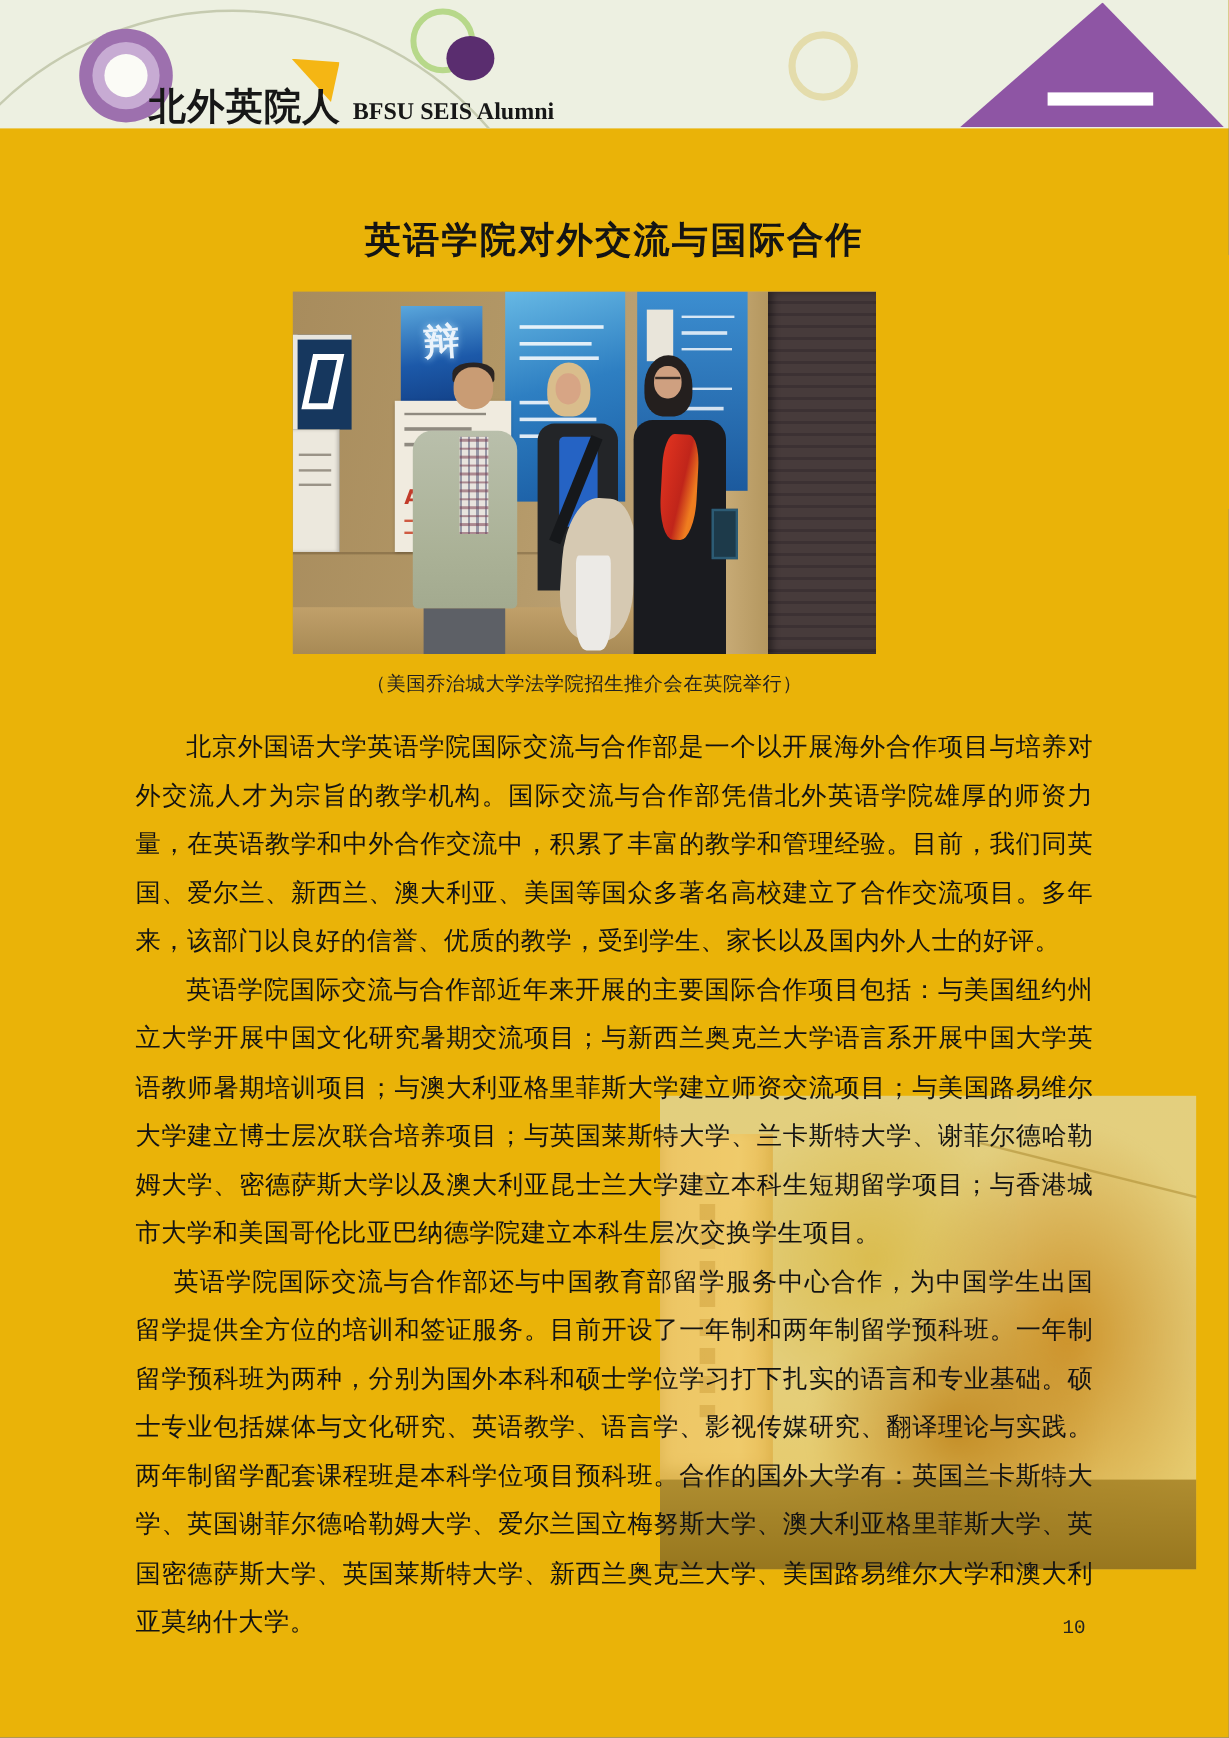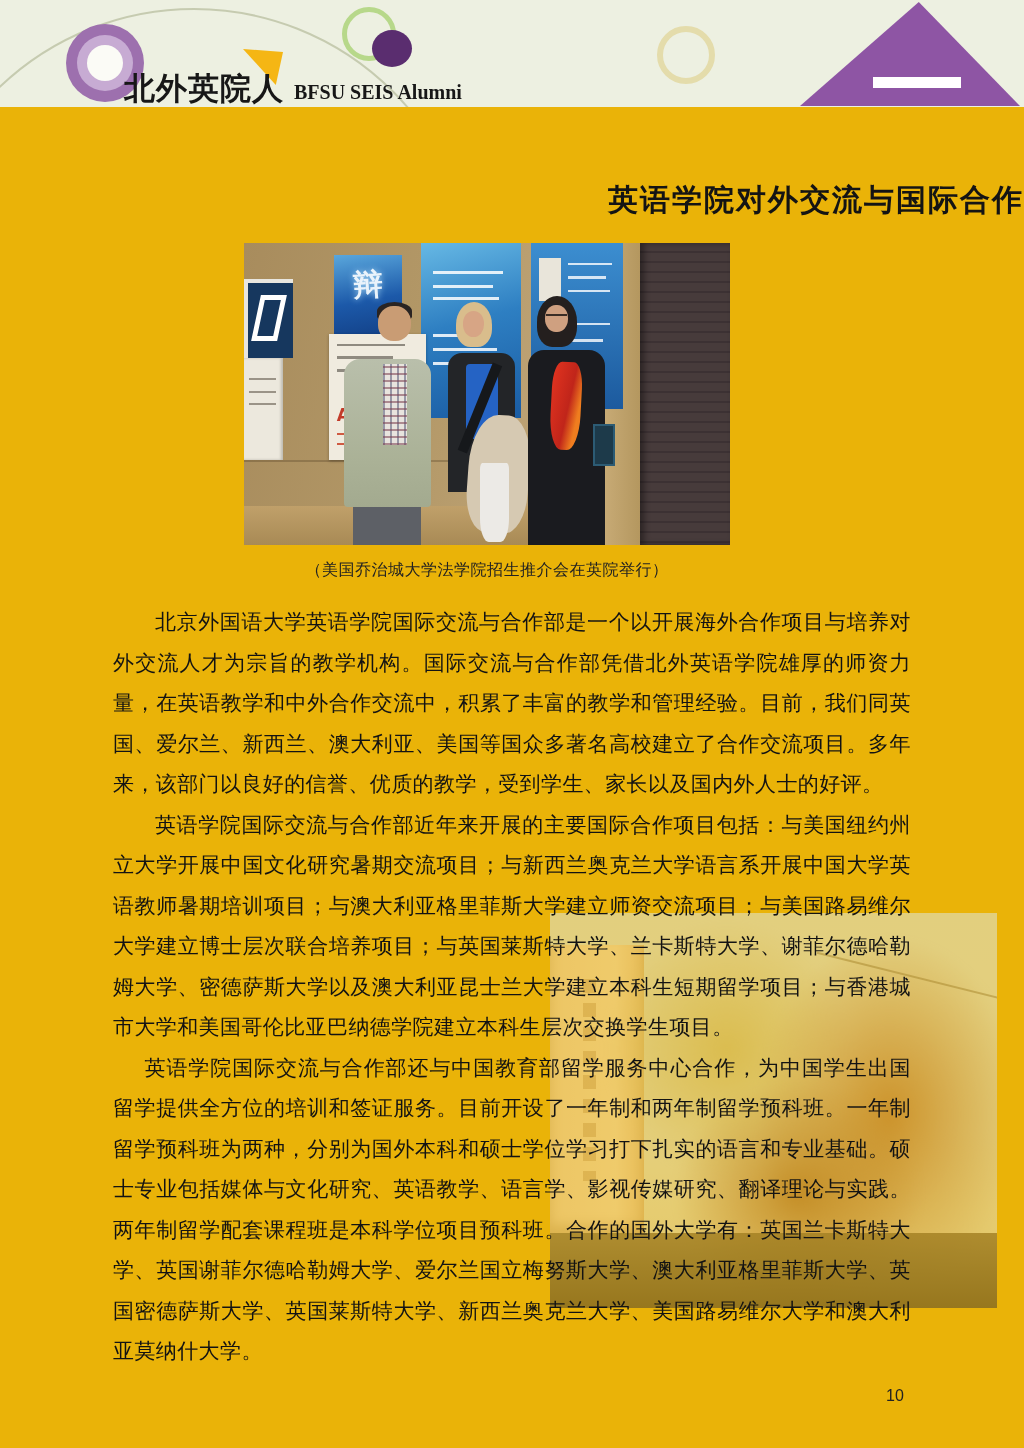--- a/index.html
+++ b/index.html
@@ -30,21 +30,21 @@
   .tri-purple { position:absolute; left:800px; top:2px; width:220px; height:104px;
                 background:#8e55a4; clip-path:polygon(54% 0,100% 100%,0 100%); }
   .tri-bar { position:absolute; left:873px; top:77px; width:88px; height:11px; background:#ffffff; }
   .masthead { position:absolute; left:124px; top:68px; display:flex; align-items:baseline; gap:10px; }
   .masthead .cn { font-family:"DejaVu Sans", sans-serif; font-weight:bold;
                   font-size:31px; color:#171717; letter-spacing:1px; }
   .masthead .en { font-family:"Liberation Serif", serif; font-weight:bold;
                   font-size:20px; color:#171717; }
 
   
-  .article-title { position:absolute; left:0; top:180px; width:1024px; text-align:right;
+  .article-title { position:absolute; left:0; top:180px; width:1024px; text-align:center;
                    font-family:"DejaVu Sans", sans-serif; font-weight:bold;
                    font-size:30px; color:#141414; letter-spacing:2px; }
 
   
   .photo { position:absolute; left:244px; top:243px; width:486px; height:302px;
            background:linear-gradient(100deg,#a88c5d 0%,#b29766 35%,#bda274 60%,#c2a877 78%);
            overflow:hidden; z-index:2; }
   .ph-floor { position:absolute; left:0; bottom:0; width:82%; height:13%;
               background:linear-gradient(180deg,#c0a06a,#a88a55); }
   .ph-seam { position:absolute; left:0; top:72%; width:82%; height:2px; background:rgba(90,70,40,.35); }
@@ -131,21 +131,21 @@
 
   
   .body-text { position:absolute; left:113px; top:602px; width:798px; z-index:2;
                font-size:21px; line-height:40.5px; letter-spacing:.4px;
                text-align:justify; color:#131313; }
   .body-text p { margin:0; }
   .indent2 { text-indent:2em; }
   .indent15 { text-indent:1.5em; }
 
   .page-number { position:absolute; left:875px; top:1348px; width:40px; text-align:center;
-                 font-family:Liberation Sans, sans-serif; font-size:16px; color:#222; z-index:2;margin-top:39px; }
+                 font-family:Liberation Mono, monospace; font-size:16px; color:#222; z-index:2; }
 </style>
 </head>
 <body>
 
 <div class="page">
 
   <div class="band">
     <div class="arc"></div>
     <div class="donut">
       <div class="d2"></div>

